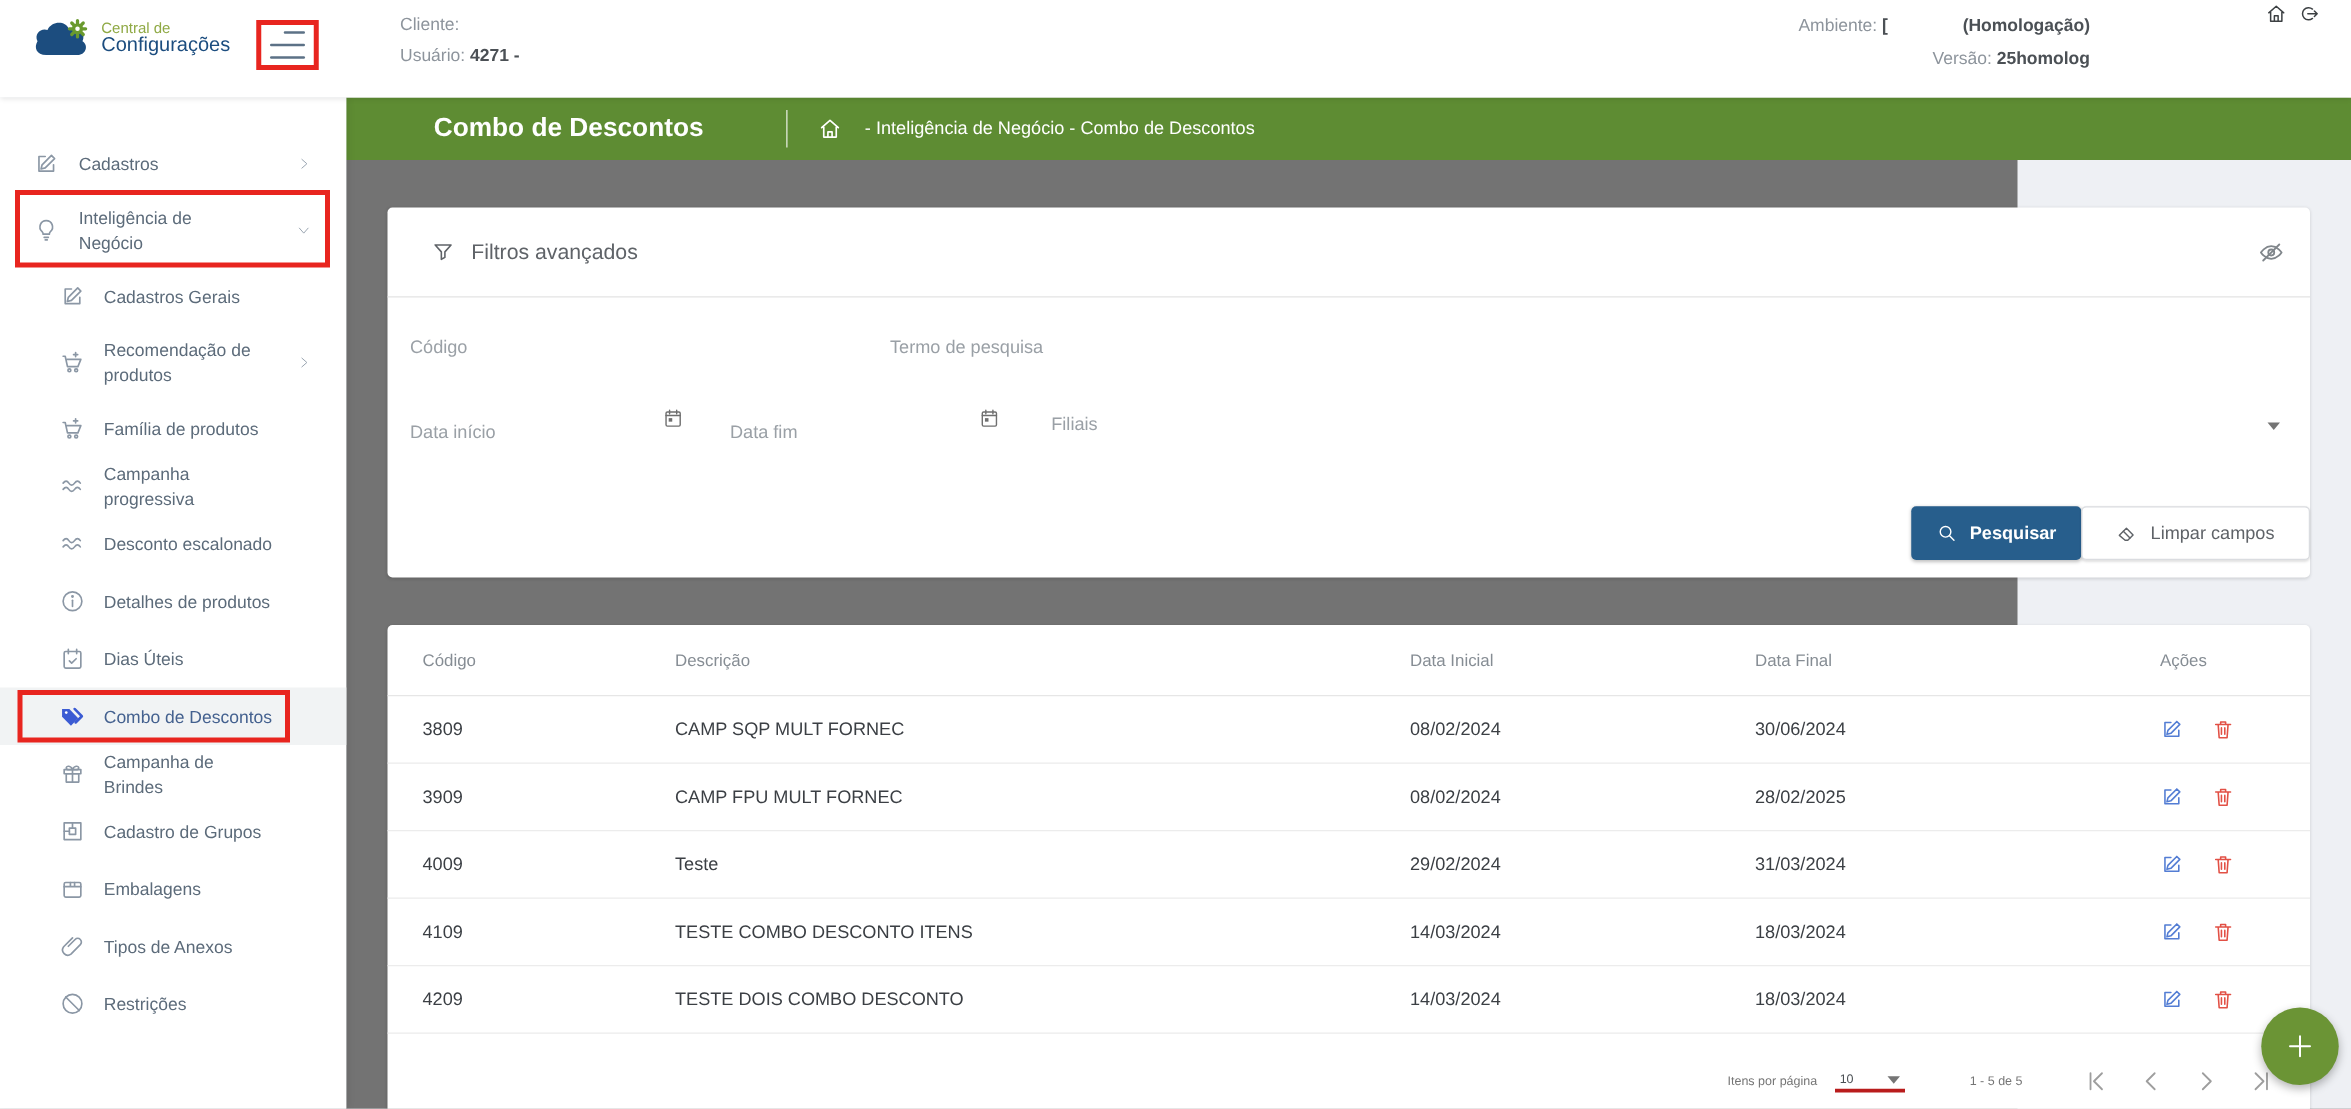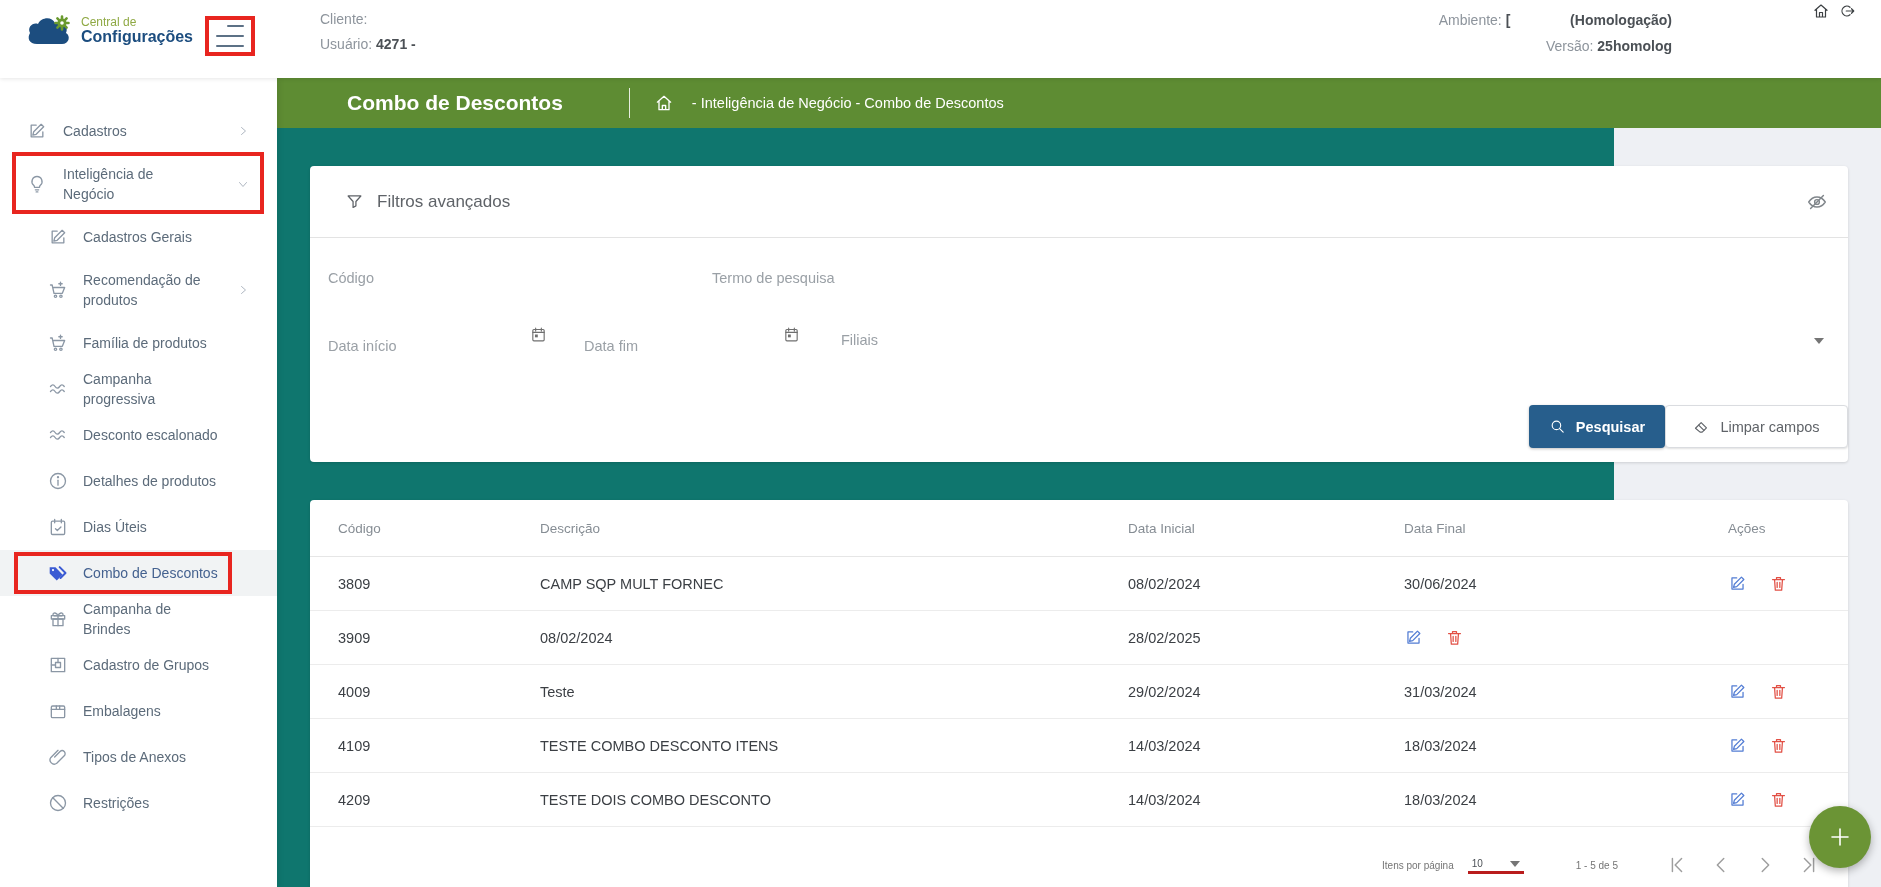--- a/index.html
+++ b/index.html
@@ -16,21 +16,21 @@
   
   .top-header {
     position:absolute; top:0; left:0; width:1881px; height:78px;
     background:#fff; z-index:6;
     box-shadow:0 1px 4px rgba(0,0,0,.10);
   }
   .logo { position:absolute; left:25px; top:14px; display:flex; align-items:center; cursor:pointer; }
   .logo-cloud { position:relative; width:48px; height:34px; }
   .logo-text { margin-left:8px; line-height:1.05; }
   .logo-line1 { font-size:12px; color:#8fa944; }
-  .logo-line2 { font-size:16px; font-weight:bold; color:#1c4d7f; }
+  .logo-line2 { font-size:16px; font-weight:normal; color:#1c4d7f; }
   .hamburger {
     position:absolute; left:211px; top:23px; width:36px; height:26px;
     display:flex; flex-direction:column; justify-content:space-between; align-items:flex-end;
     cursor:pointer; padding:2px 3px;
   }
   .hamburger .bar { height:2px; background:#5c7186; border-radius:1px; }
   .bar-short { width:17px; }
   .bar-full { width:28px; }
   .annotation { position:absolute; border:4px solid #e8251f; z-index:50; pointer-events:none; }
   .anno-hamburger { left:205px; top:16px; width:50px; height:40px; }
@@ -73,21 +73,21 @@
   .green-bar {
     position:absolute; left:277px; top:78px; width:1604px; height:50px;
     background:#5e8c33; color:#fff; display:flex; align-items:center; z-index:4;
   }
   .gb-title { font-size:21px; font-weight:bold; margin-left:70px; }
   .gb-divider { width:1px; height:30px; background:rgba(255,255,255,.85); margin-left:66px; }
   .gb-home { width:20px; height:20px; margin-left:24px; cursor:pointer; }
   .gb-crumb { font-size:14.5px; margin-left:18px; }
 
   
-  .main { position:absolute; left:277px; top:128px; width:1337px; bottom:0; background:#0f766e; }
+  .main { position:absolute; left:277px; top:128px; width:1337px; bottom:0; background:#737373; }
 
   .card {
     position:absolute; left:33px; width:1538px; background:#fff;
     border-radius:4px; box-shadow:0 1px 3px rgba(0,0,0,.14);
   }
   .filter-card { top:38px; height:296px; }
   .fc-header { height:72px; display:flex; align-items:center; border-bottom:1px solid #e3e3e3; padding:0 20px 0 35px; }
   .fc-funnel { width:19px; height:19px; color:#5f6368; }
   .fc-title { font-size:17px; color:#5f6368; margin-left:13px; }
   .fc-spacer { flex:1; }
@@ -506,20 +506,21 @@
         <span class="act-btn act-delete icon">
             <svg viewBox="0 0 24 24">
               <path d="M4.5 7h15M9.5 7V4.5h5V7M7 7l1 13.5h8L17 7M10.3 10.5v6.5M13.7 10.5v6.5"></path>
             </svg>
           </span>
       </span>
     </div>
 
     <div class="t-grid t-row">
       <span>3909</span>
+      <span>CAMP FPU MULT FORNEC</span>
       <span>08/02/2024</span>
       <span>28/02/2025</span>
       <span class="t-actions">
         <span class="act-btn act-edit icon">
             <svg viewBox="0 0 24 24">
               <path d="M11 5H5v14h14v-6"></path>
               <path d="M17 4l3 3-9 9-4 1 1-4z"></path>
             </svg>
           </span>
         <span class="act-btn act-delete icon">

